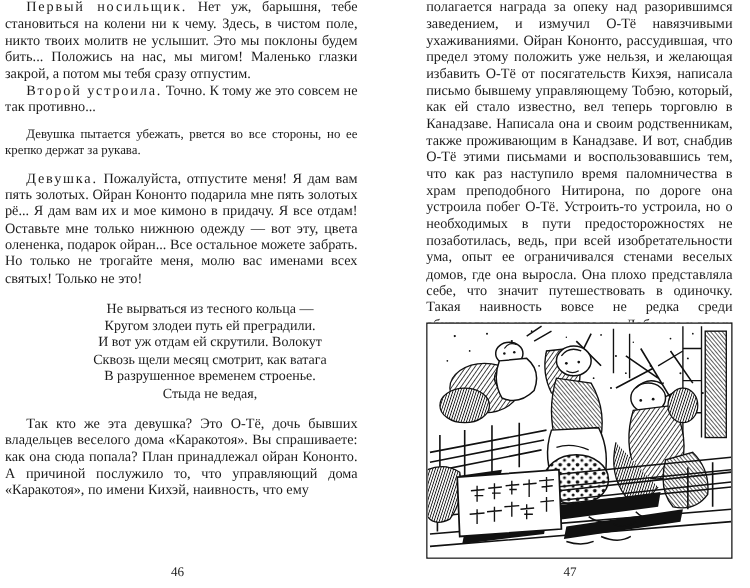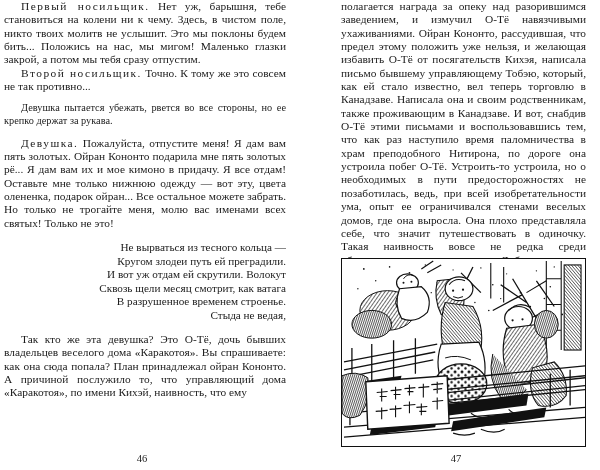--- a/index.html
+++ b/index.html
@@ -56,21 +56,21 @@
     text-align: justify;
   }
   .gap-md { height: 9px; }
   .gap-lg { height: 11px; }
 
   .verse {
     margin: 0;
     padding-left: 46px;
     font-size: 11.2px;
     line-height: 13.5px;
-    text-align: right;
+    text-align: center;
   }
   .verse .vline { display: block; white-space: pre; }
   .verse .vline.tail { padding-left: 66px; }
 
   .folio {
     position: absolute;
     bottom: 6px;
     left: 0;
     right: 0;
     text-align: center;
@@ -97,21 +97,21 @@
 </head>
 <body>
 
 <div class="spread">
 
   <div class="page page-left">
     <div class="body-col">
 
       <p class="para first"><span class="speaker">Первый носильщик.</span><span> Нет уж, барышня, тебе становиться на колени ни к чему. Здесь, в чистом поле, никто твоих молитв не услышит. Это мы поклоны будем бить... Положись на нас, мы мигом! Маленько глазки закрой, а потом мы тебя сразу отпустим.</span></p>
 
-      <p class="para"><span class="speaker">Второй носильщик.</span><span> Точно. К тому же это совсем не так противно...</span></p>
+      <p class="para"><span class="speaker">Второй устроила.</span><span> Точно. К тому же это совсем не так противно...</span></p>
 
       <div class="gap-md"></div>
 
       <p class="stage">Девушка пытается убежать, рвется во все стороны, но ее крепко держат за рукава.</p>
 
       <div class="gap-md"></div>
 
       <p class="para"><span class="speaker">Девушка.</span><span> Пожалуйста, отпустите меня! Я дам вам пять золотых. Ойран Кононто подарила мне пять золотых рё... Я дам вам их и мое кимоно в придачу. Я все отдам! Оставьте мне только нижнюю одежду — вот эту, цвета олененка, подарок ойран... Все остальное можете забрать. Но только не трогайте меня, молю вас именами всех святых! Только не это!</span></p>
 
       <div class="gap-lg"></div>

